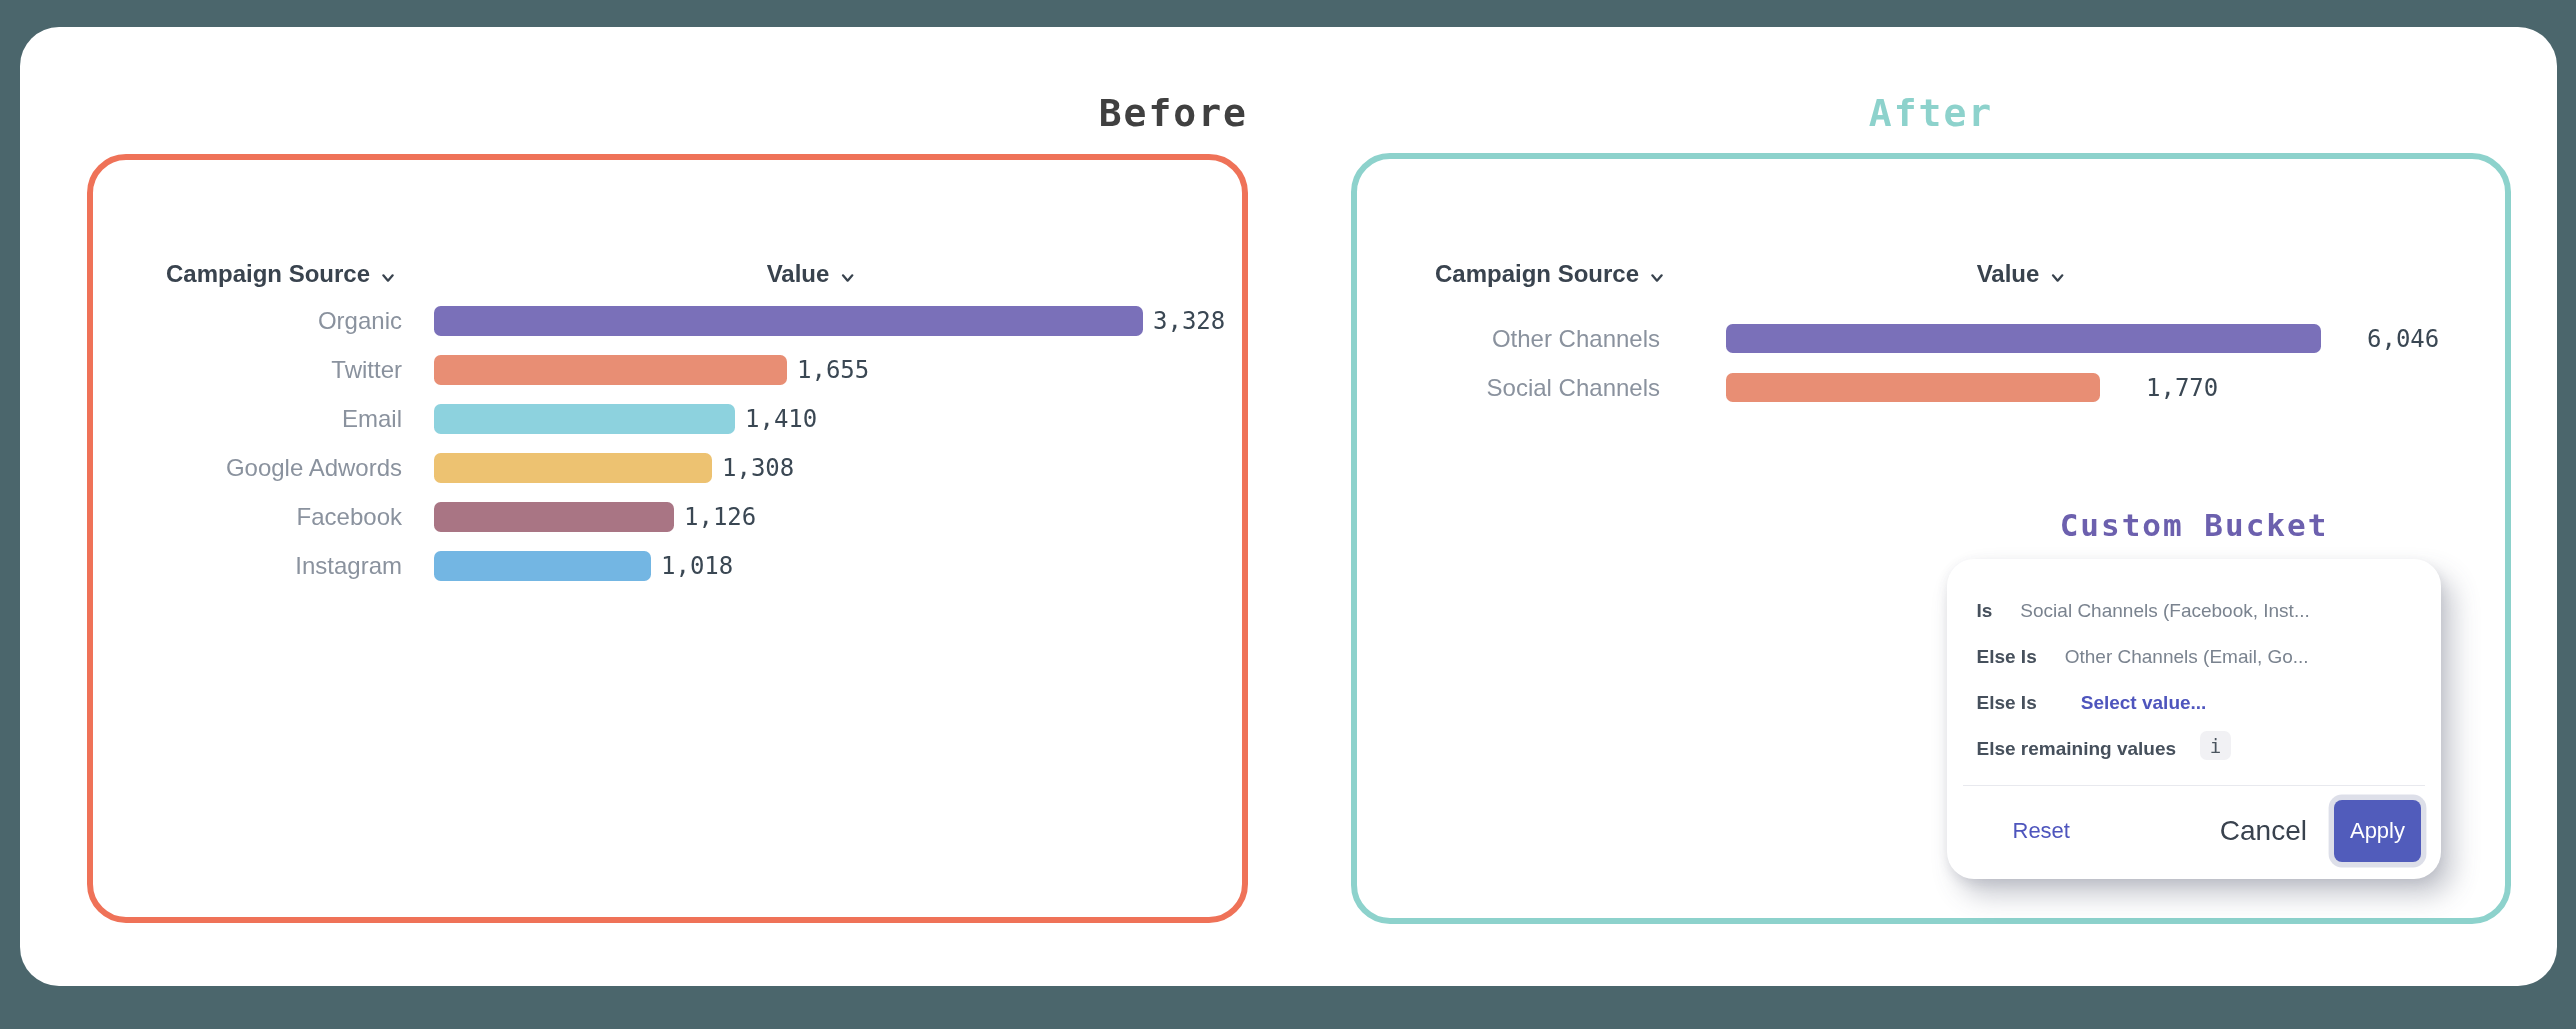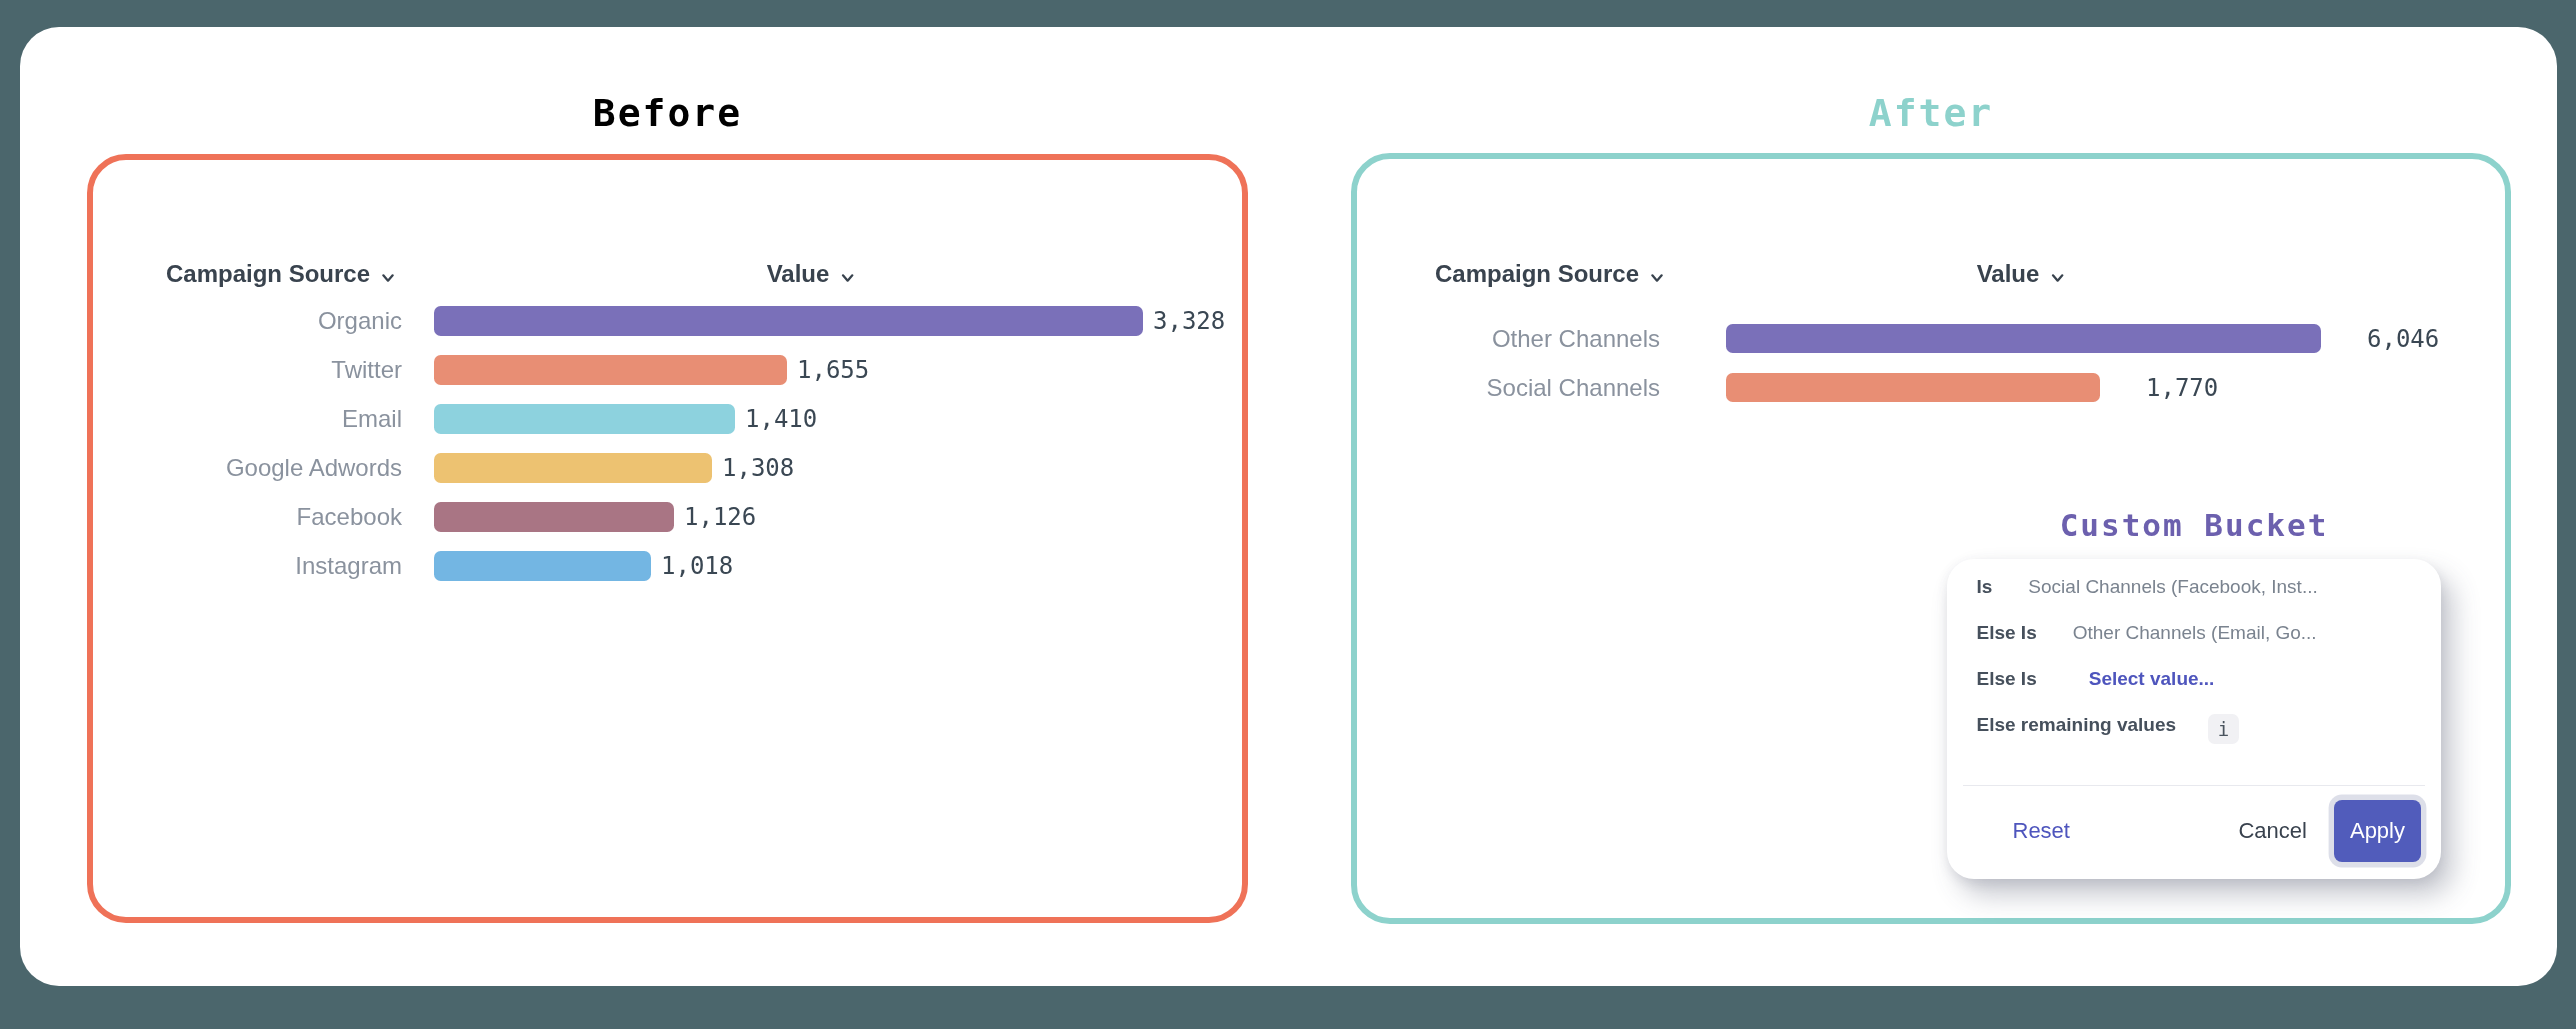--- a/index.html
+++ b/index.html
@@ -102,21 +102,21 @@
   }
   .popup {
     position: absolute;
     left: 1927px; top: 532px;
     width: 494px; height: 320px;
     background: #ffffff;
     border-radius: 27px;
     box-shadow: 12px 16px 27px rgba(70, 75, 100, 0.30), 0 4px 10.7px rgba(70, 75, 100, 0.12);
   }
   .popup-body { position: absolute; left: 29.5px; right: 20px; top: 17.4px; }
-  .bucket-row { display: flex; align-items: flex-start; height: 46px; gap: 36px; }
+  .bucket-row { display: flex; align-items: flex-end; height: 46px; gap: 28px; }
   .bucket-label { font-size: 19px; font-weight: 700; color: #46505C; white-space: nowrap; }
   .bucket-value { font-size: 19px; color: #7A838F; white-space: nowrap; cursor: pointer; }
   .bucket-link  { color: #4E55BD; font-weight: 700; margin-left: 16px; }
   .info-badge {
     width: 31px; height: 29.5px;
     background: #F1F1F4;
     border-radius: 6.7px;
     display: flex; align-items: center; justify-content: center;
     font-family: "DejaVu Sans Mono", monospace;
     font-size: 19px;
@@ -134,21 +134,21 @@
     left: 29.5px; right: 20px; top: 244px; height: 56px;
     display: flex; align-items: center; margin-left: 36px;
   }
   .reset-link {
     font-size: 22px;
     color: #4E55BD;
     cursor: pointer;
   }
   .spacer { flex: 1; }
   .cancel-btn {
-    font-size: 22px;
+    font-size: 28px;
     color: #39424E;
     margin-right: 27px;
     cursor: pointer;
   }
   .apply-btn {
     background: #515CBB;
     color: #ffffff;
     font-size: 22px;
     font-family: "Liberation Sans", sans-serif;
     border: none;
@@ -156,21 +156,21 @@
     padding: 18px 16px;
     box-shadow: 0 0 0 5.4px #DDDFE9;
     cursor: pointer;
   }
 </style>
 </head>
 <body style="background: rgb(75, 102, 108);">
 
 <div class="card">
 
-  <div class="panel-title before-title" style="color: #000000;">Before</div>
+  <div class="panel-title before-title" style="color: #404040; text-align: right;">Before</div>
 
   <div class="panel panel-before" style="border-color: rgb(239, 114, 88);"></div>
 
   <div class="chart chart-before">
     <div class="chart-header">
       <div class="col-header dim-header">
         <span>Campaign Source</span>
         <svg class="chev" viewBox="0 0 30 30" fill="none">
           <path d="M8 11 L15 19 L22 11" stroke="#39434E" stroke-width="3.4" stroke-linecap="round" stroke-linejoin="round"></path>
         </svg>

